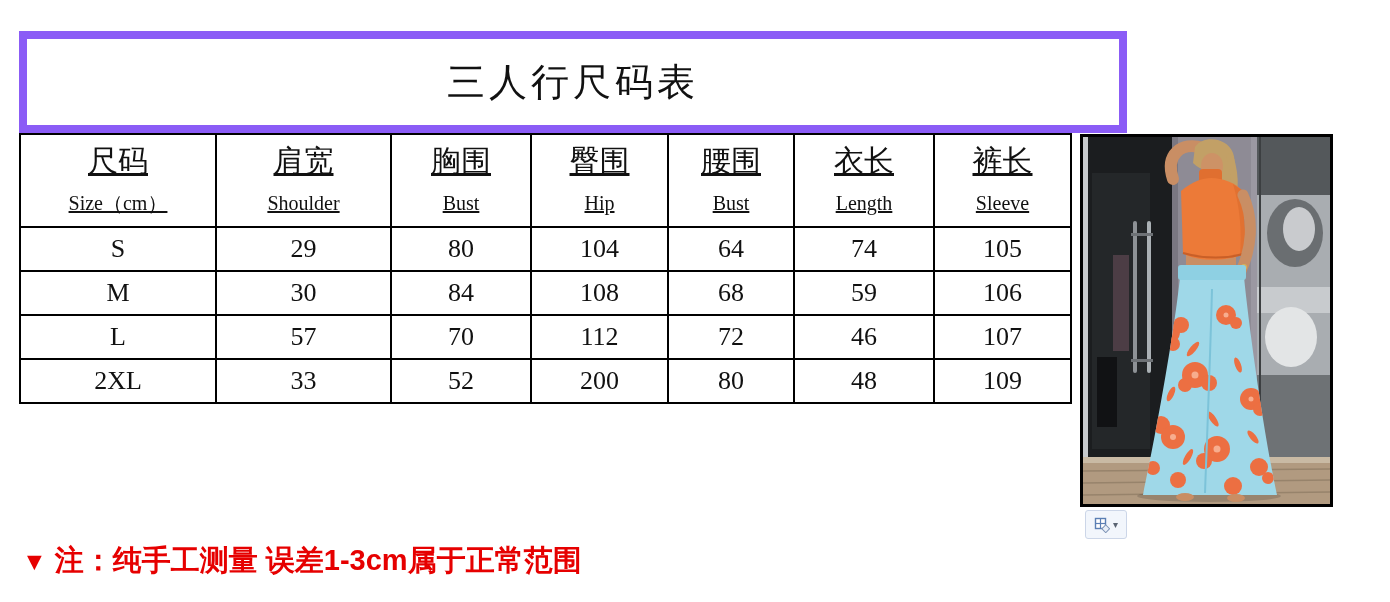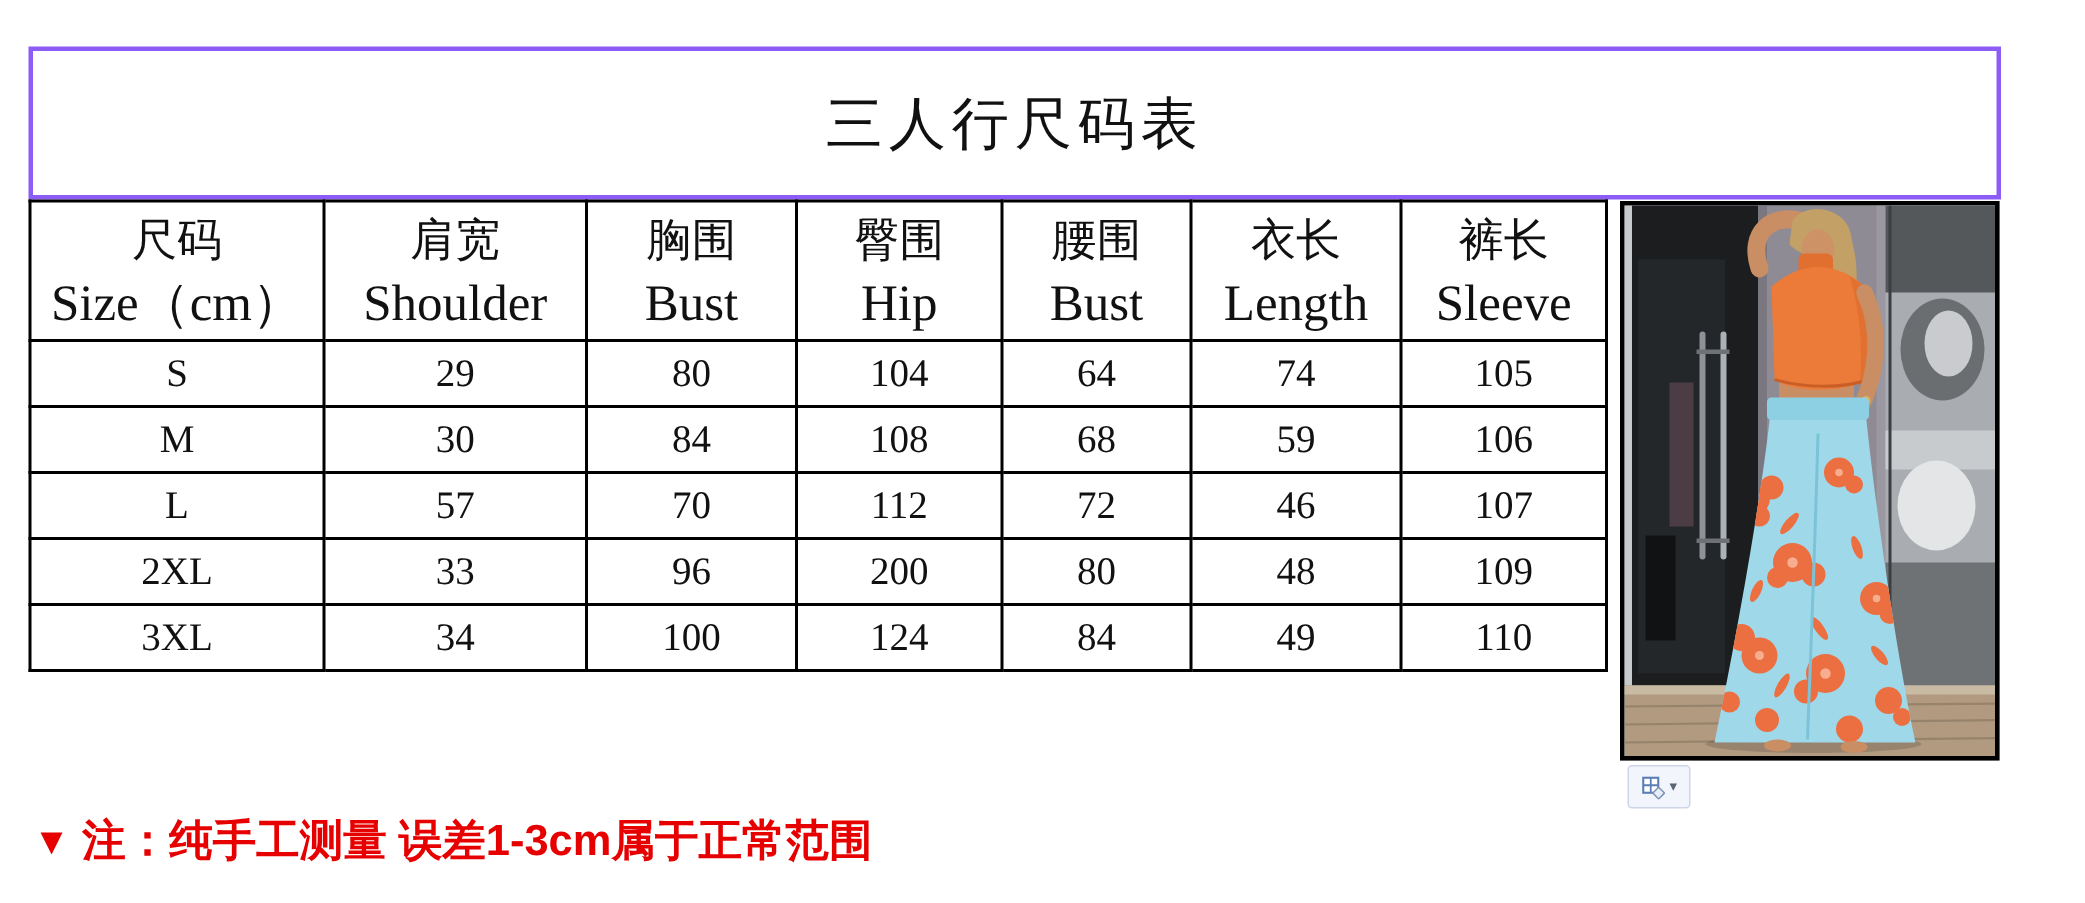--- a/index.html
+++ b/index.html
@@ -4,22 +4,22 @@
 <style>
   html,body{margin:0;padding:0;background:#ffffff;}
   .page{
     position:relative;
     width:1390px;height:602px;
     background:#ffffff;
     font-family:"Liberation Serif","DejaVu Serif",serif;
     overflow:hidden;
   }
   .title-box{
-    position:absolute;left:19px;top:31px;width:1315px;height:102px;
-    border:3px solid #8b5cf6;box-sizing:border-box;
+    position:absolute;left:19px;top:31px;width:1108px;height:102px;
+    border:8px solid #8b5cf6;box-sizing:border-box;
     display:flex;align-items:center;justify-content:center;
   }
   .title-text{
     font-size:38px;color:#111;letter-spacing:4px;
   }
   table.size-table{
     position:absolute;left:19px;top:133px;
     border-collapse:collapse;table-layout:fixed;
     width:1051px;
   }
@@ -28,23 +28,23 @@
   table.size-table col.c2{width:140px}
   table.size-table col.c3{width:137px}
   table.size-table col.c4{width:126px}
   table.size-table col.c5{width:140px}
   table.size-table col.c6{width:137px}
   table.size-table th, table.size-table td{
     border:2px solid #000;
     text-align:center;vertical-align:middle;
     padding:0;color:#111;background:#fff;
   }
-  table.size-table thead th{height:91px;font-weight:normal;}
+  table.size-table thead th{height:91px;font-weight:normal;text-decoration:underline;}
   .th-zh{font-size:30px;line-height:44px;}
-  .th-en{font-size:34px;line-height:40px;}
+  .th-en{font-size:20px;line-height:40px;}
   table.size-table tbody td{height:42px;font-size:26px;}
   td.size-cell{font-size:30px;}
   .photo{
     position:absolute;left:1080px;top:134px;width:253px;height:373px;
     border:3px solid #000;box-sizing:border-box;background:#9ea2a6;
   }
   .photo svg{display:block;width:247px;height:367px;}
   .paste-btn{
     position:absolute;left:1085px;top:510px;width:40px;height:27px;
     background:#f2f6fc;border:1px solid #ccd6e8;border-radius:3px;
@@ -135,34 +135,25 @@
         <td>57</td>
         <td>70</td>
         <td>112</td>
         <td>72</td>
         <td>46</td>
         <td>107</td>
       </tr>
       <tr>
         <td class="size-cell">2XL</td>
         <td>33</td>
-        <td>96</td>
+        <td>52</td>
         <td>200</td>
         <td>80</td>
         <td>48</td>
         <td>109</td>
-      </tr>
-      <tr>
-        <td class="size-cell">3XL</td>
-        <td>34</td>
-        <td>100</td>
-        <td>124</td>
-        <td>84</td>
-        <td>49</td>
-        <td>110</td>
       </tr>
     </tbody>
   </table>
 
   <div class="photo">
     <svg viewBox="0 0 247 367" xmlns="http://www.w3.org/2000/svg">
 
       <rect x="0" y="0" width="247" height="367" fill="#9ea2a6"></rect>
 
       <rect x="0" y="0" width="5" height="320" fill="#c6c9cb"></rect>

